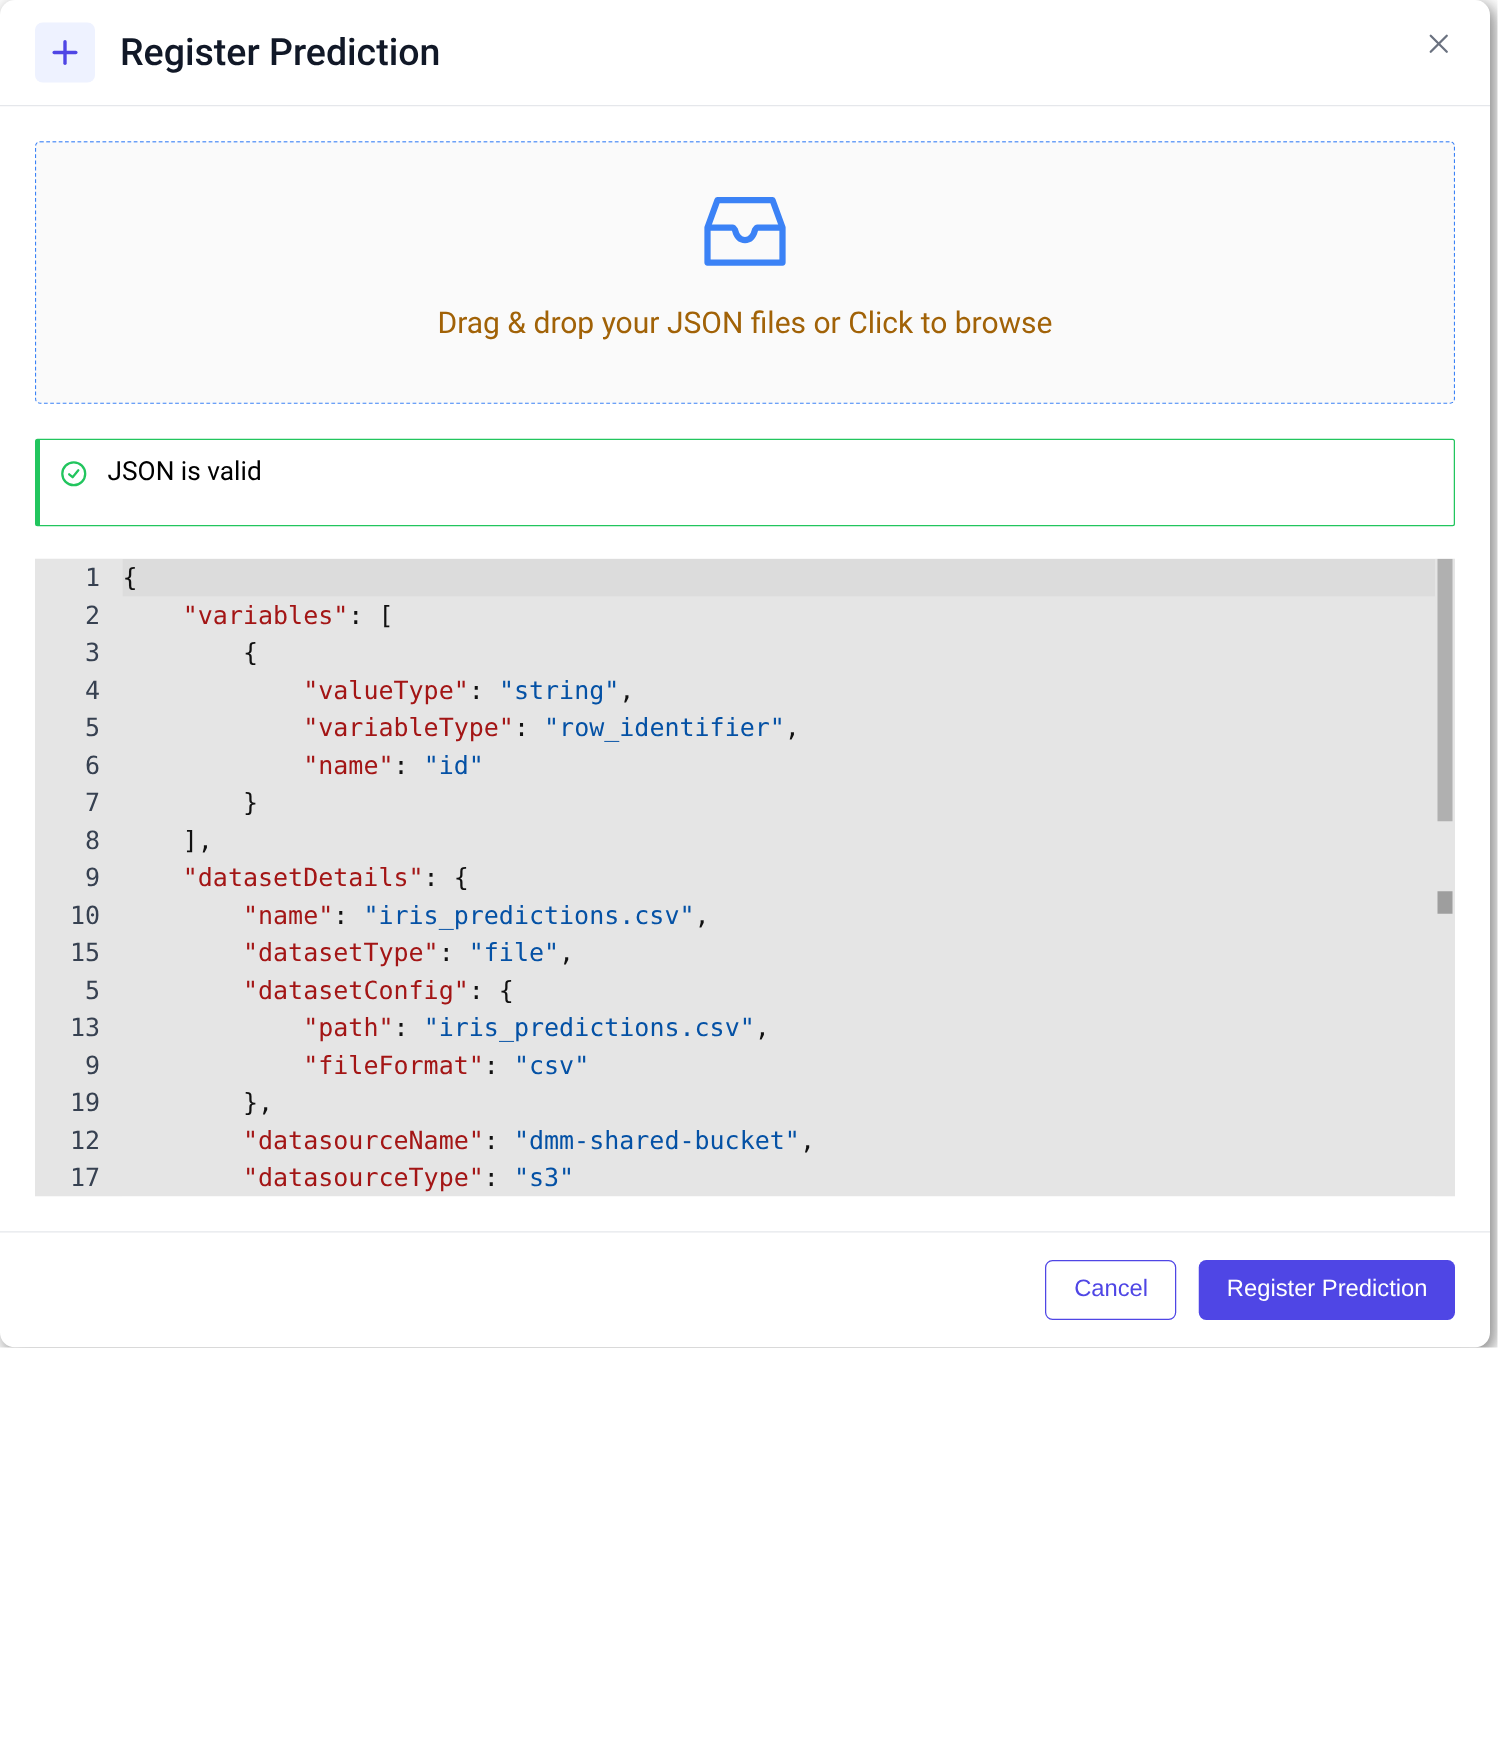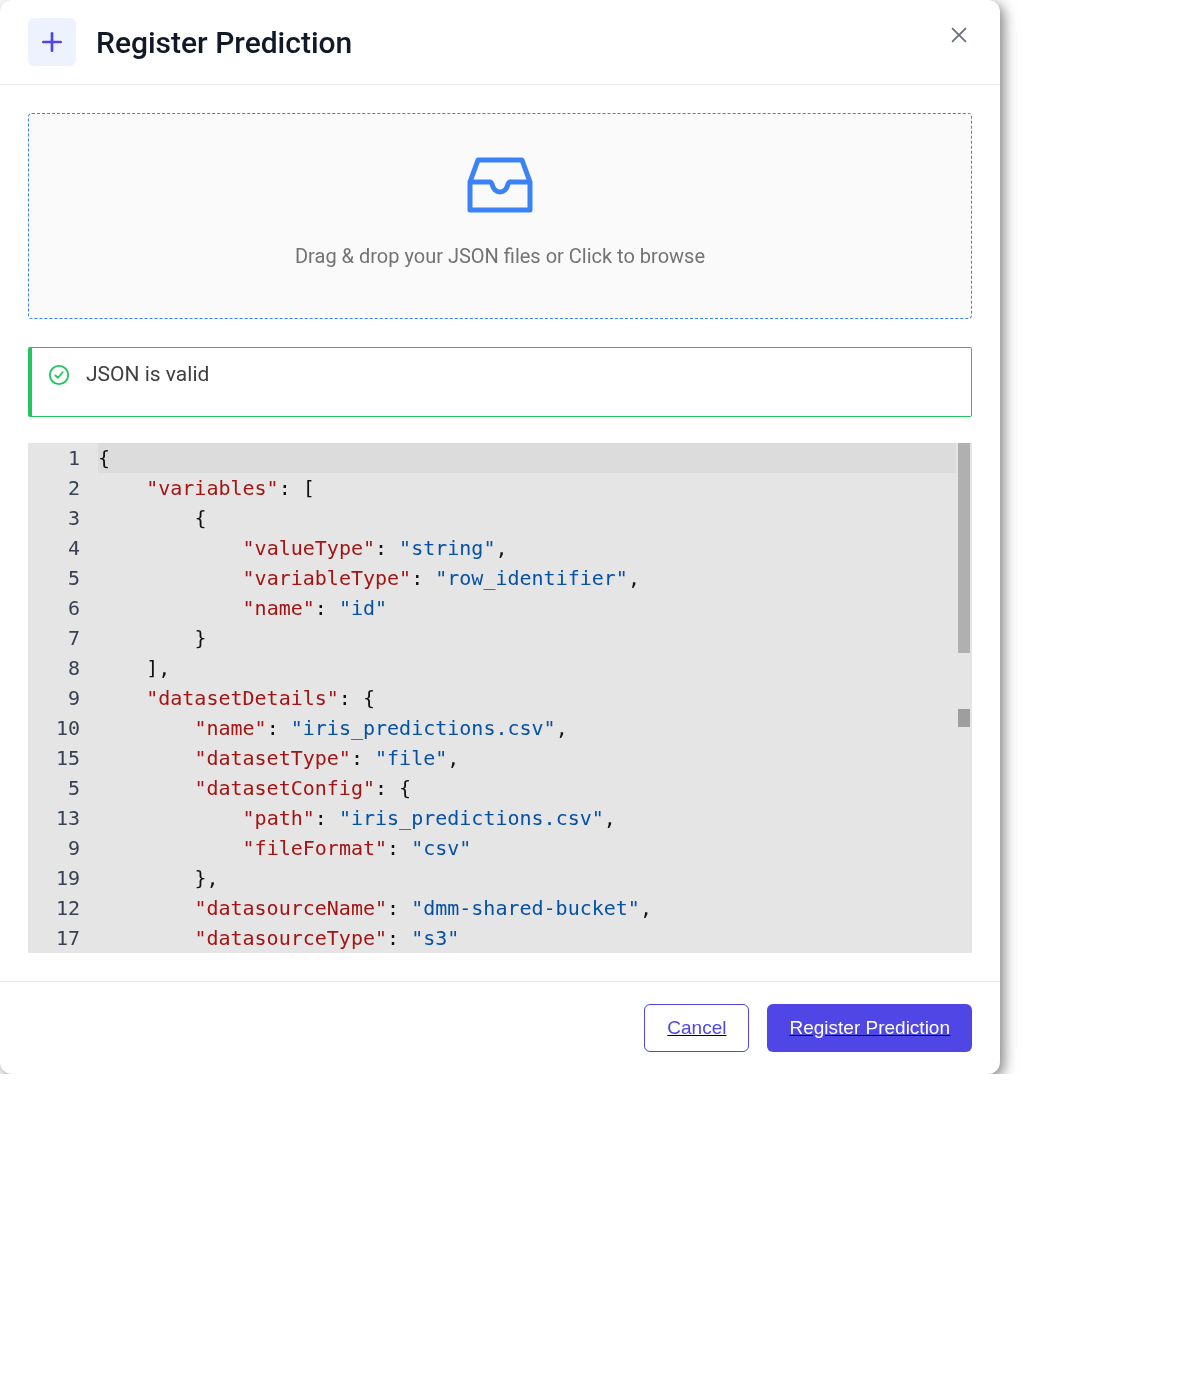--- a/index.html
+++ b/index.html
@@ -1,18 +1,18 @@
 <!DOCTYPE html>
 <html><head>
 <meta charset="utf-8">
 <style>
 * { box-sizing: border-box; margin: 0; padding: 0; }
 body { font-family: -apple-system, BlinkMacSystemFont, "Segoe UI", Roboto, sans-serif; background: #fff; }
 .modal {
-  width: 1000px;
+  width: 1192px;
   margin: 0;
   background: #fff;
   border-radius: 12px;
   box-shadow: 0 4px 24px rgba(0,0,0,0.15), 4px 4px 12px rgba(0,0,0,0.4);
   overflow: hidden;
   position: relative;
 }
 .header {
   display: flex;
   align-items: center;
@@ -47,39 +47,39 @@
 .body { padding: 28px; }
 .dropzone {
   border: 1.5px dashed #3b82f6;
   border-radius: 4px;
   background: #fafafa;
   padding: 40px 20px 50px;
   text-align: center;
   cursor: pointer;
 }
 .dropzone-icon { margin-bottom: 28px; display: flex; justify-content: center; }
-.dropzone-text { font-size: 20px; color: #737373; }
+.dropzone-text { font-size: 24px; color: #a16207; }
 .status-bar {
   margin-top: 28px;
   border: 1px solid #22c55e;
   border-left: 4px solid #22c55e;
   border-radius: 2px;
   padding: 14px 16px 30px;
   display: flex;
   align-items: flex-start;
   gap: 16px;
   background: #fff;
 }
 .status-icon {
   width: 22px;
   height: 22px;
   flex-shrink: 0;
   margin-top: 2px;
 }
-.status-text { font-size: 21px; color: #404040; }
+.status-text { font-size: 21px; color: #000000; }
 .editor {
   margin-top: 26px;
   background: #e5e5e5;
   font-family: "SF Mono", Monaco, Menlo, Consolas, monospace;
   font-size: 20px;
   line-height: 30px;
   display: flex;
   height: 510px;
   overflow: hidden;
   position: relative;
@@ -119,21 +119,20 @@
   background: #b0b0b0;
 }
 .scroll-thumb.t1 { top: 0; height: 210px; }
 .scroll-thumb.t2 { top: 266px; height: 18px; background: #9e9e9e; }
 .footer {
   border-top: 1px solid #e5e7eb;
   padding: 22px 28px;
   display: flex;
   justify-content: flex-end;
   gap: 18px;
-  text-decoration: underline;
 }
 .btn {
   padding: 12px 22px;
   font-size: 19px;
   font-weight: 500;
   border-radius: 6px;
   cursor: pointer;
   border: none;
 }
 .btn-secondary {

